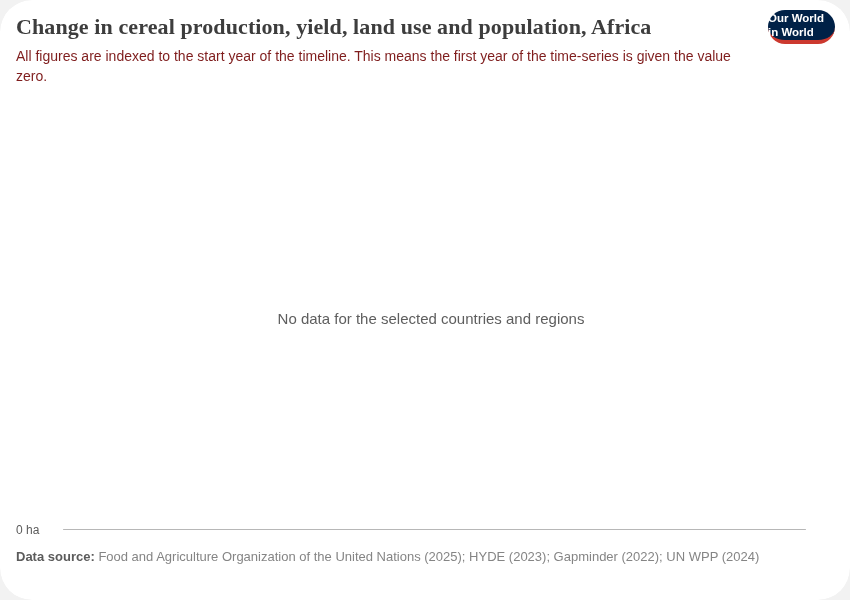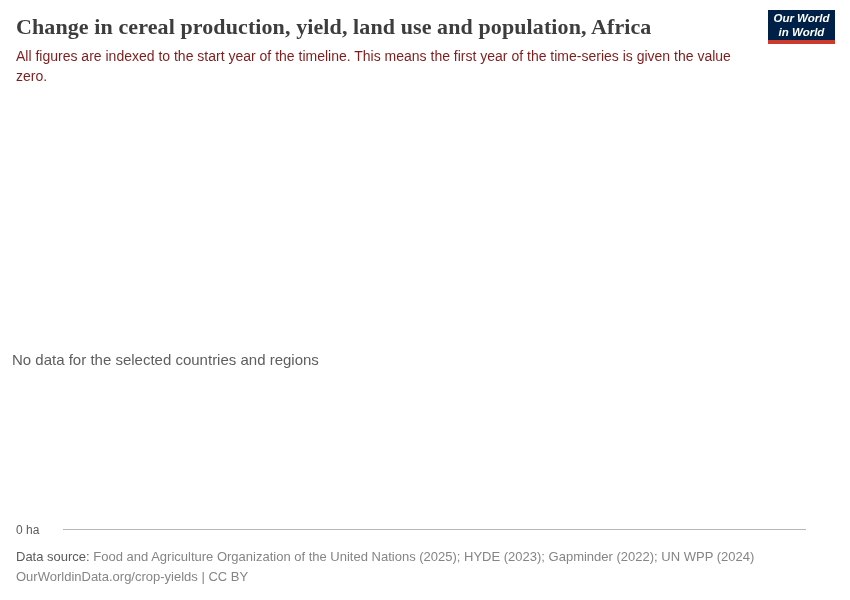--- a/index.html
+++ b/index.html
@@ -1,15 +1,15 @@
 <!DOCTYPE html>
 <html><head>
 <meta charset="utf-8">
 <style>
-  * { margin: 0; padding: 0; box-sizing: border-box; }
+  * { margin: 0; padding: 0; box-sizing: border-box; border-radius: 32px; }
   html, body { background: #f2f2f2; }
   body { font-family: "Liberation Sans", sans-serif; }
 
   .page {
     position: relative;
     width: 850px;
     height: 600px;
     background: #ffffff;
     overflow: hidden;
     margin: 0 auto;
@@ -47,44 +47,41 @@
     width: 67px;
     height: 34px;
     background: #002147;
     border-bottom: 4px solid #cc392f;
     color: #ffffff;
     font-size: 11.5px;
     font-weight: 700;
     line-height: 1.25;
     display: flex;
     flex-direction: column;
-    align-items: center;
     justify-content: center;
     cursor: pointer;
     user-select: none;
-    font-style: italic;
   }
 
   
   .plot-area {
     position: absolute;
     left: 0;
     top: 95px;
     right: 0;
     bottom: 72px;
   }
   .no-data-message {
     position: absolute;
     top: 310px;
     left: 12px;
     right: 0;
-    text-align: left;
+    text-align: center;
     font-size: 15px;
     color: #5e5e5e;
-    margin-top: 41px;
   }
 
   
   .axis-row {
     position: absolute;
     left: 16px;
     right: 44px;
     top: 521px;
     height: 17px;
     display: flex;
@@ -106,21 +103,21 @@
   .footer {
     position: absolute;
     left: 16px;
     right: 16px;
     top: 547px;
     font-size: 13px;
     line-height: 20px;
     color: #858585;
   }
   .footer .ds-label {
-    font-weight: 400;
+    font-weight: 700;
     color: #5b5b5b;
   }
   .footer a.footer-link {
     color: #858585;
     text-decoration: none;
     cursor: pointer;
   }
 </style>
 </head>
 <body>
@@ -143,20 +140,15 @@
   <div class="axis-row">
     <span class="axis-tick-label">0 ha</span>
     <div class="axis-line"></div>
   </div>
 
   <div class="footer">
     <div>
       <span class="ds-label">Data source:</span>
       <span>Food and Agriculture Organization of the United Nations (2025); HYDE (2023); Gapminder (2022); UN WPP (2024)</span>
     </div>
-    <div>
-      <a class="footer-link">OurWorldinData.org/crop-yields</a>
-      <span>|</span>
-      <span>CC BY</span>
-    </div>
   </div>
 
 </div>
 
 </body></html>

